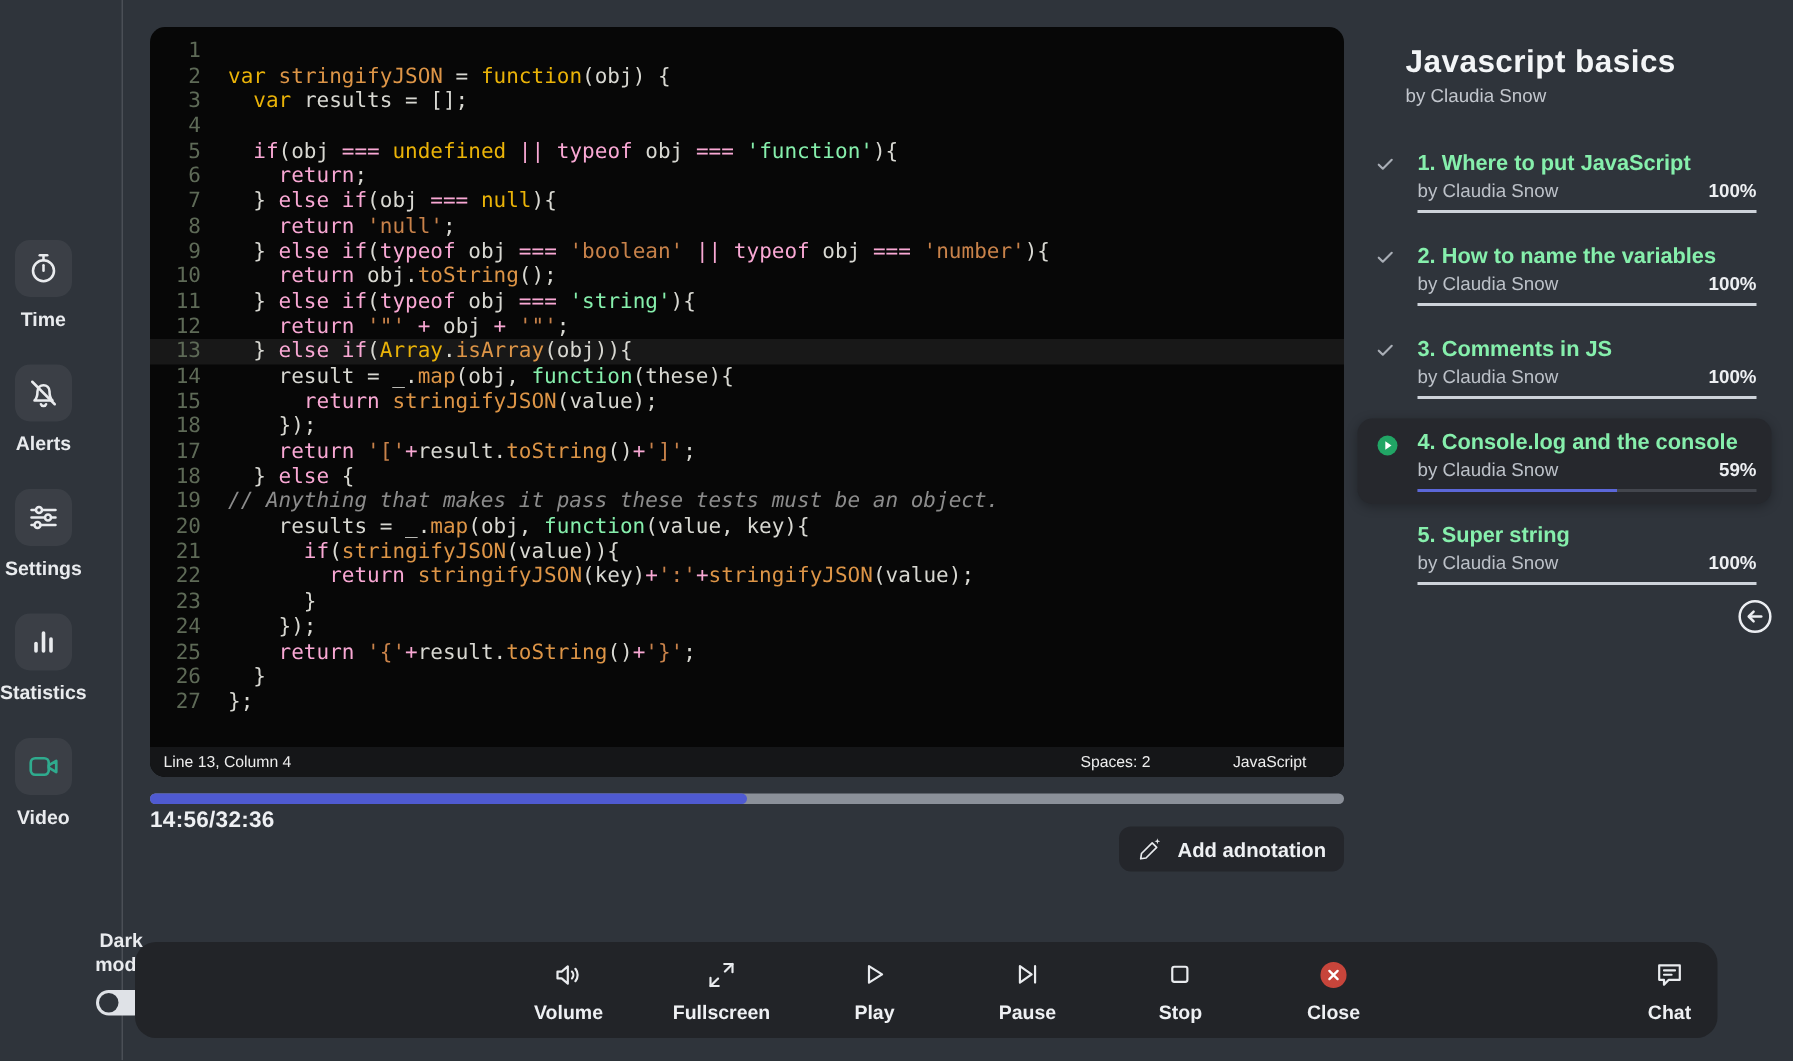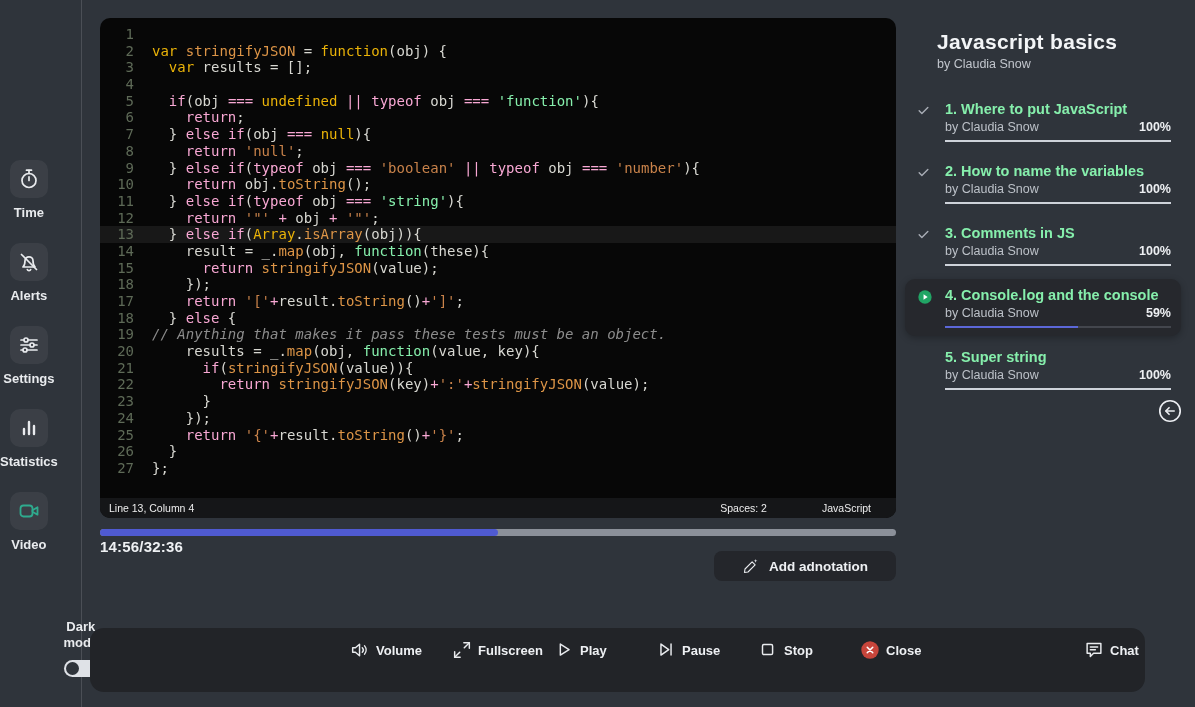--- a/index.html
+++ b/index.html
@@ -36,29 +36,29 @@
              border-radius:0 0 10px 10px;display:flex;align-items:center;justify-content:space-between;
              padding:0 25px 0 9px;font-size:10.5px;color:#ededed;}
   .sb-right{display:flex;gap:55px;}
   .sb-right span{cursor:pointer;}
 
   
   .vprogress{position:absolute;left:100px;top:529px;width:796px;height:7px;border-radius:4px;
              background:#8b9099;cursor:pointer;}
   .vfill{height:100%;border-radius:4px;}
   .timestamp{position:absolute;left:100px;top:538px;font-size:15px;font-weight:700;color:#eef0f3;letter-spacing:.2px;}
-  .annot-btn{position:absolute;right:299px;top:551px;height:30px;padding:0 28px;background:#24262b;
+  .annot-btn{position:absolute;right:299px;top:551px;height:30px;padding:0 12px;background:#24262b;
              border:none;border-radius:8px;display:flex;align-items:center;gap:9px;cursor:pointer;
              color:#eef0f3;font-size:13.5px;font-weight:600;font-family:inherit;}
   .annot-icon{display:flex;}
 
   
   .toolbar{position:absolute;left:90px;top:628px;width:1055px;height:64px;background:#222428;
            border-radius:14px;display:flex;align-items:flex-start;padding:10px 2px 0 259px;}
-  .control{width:60px;margin-right:42px;display:flex;flex-direction:row;align-items:center;gap:5px;cursor:pointer;}
+  .control{width:60px;margin-right:42px;display:flex;flex-direction:column;align-items:center;gap:5px;cursor:pointer;}
   .control.push-right{margin-left:auto;margin-right:0;}
   .cicon{height:24px;display:flex;align-items:center;}
   .clabel{font-size:13px;font-weight:600;color:#eef0f3;white-space:nowrap;}
 
   
   .course{position:absolute;left:905px;top:0;width:278px;height:707px;}
   .course-title{margin:30px 0 3px 32px;font-size:21px;font-weight:800;color:#f3f5f7;letter-spacing:.3px;}
   .course-author{margin-left:32px;font-size:12.5px;color:#c2c6cd;}
   .lessons{margin:22px 2px 0 0;}
   .lesson{display:flex;padding:7px 10px 8px 12px;border-radius:10px;margin-bottom:5px;cursor:pointer;}

